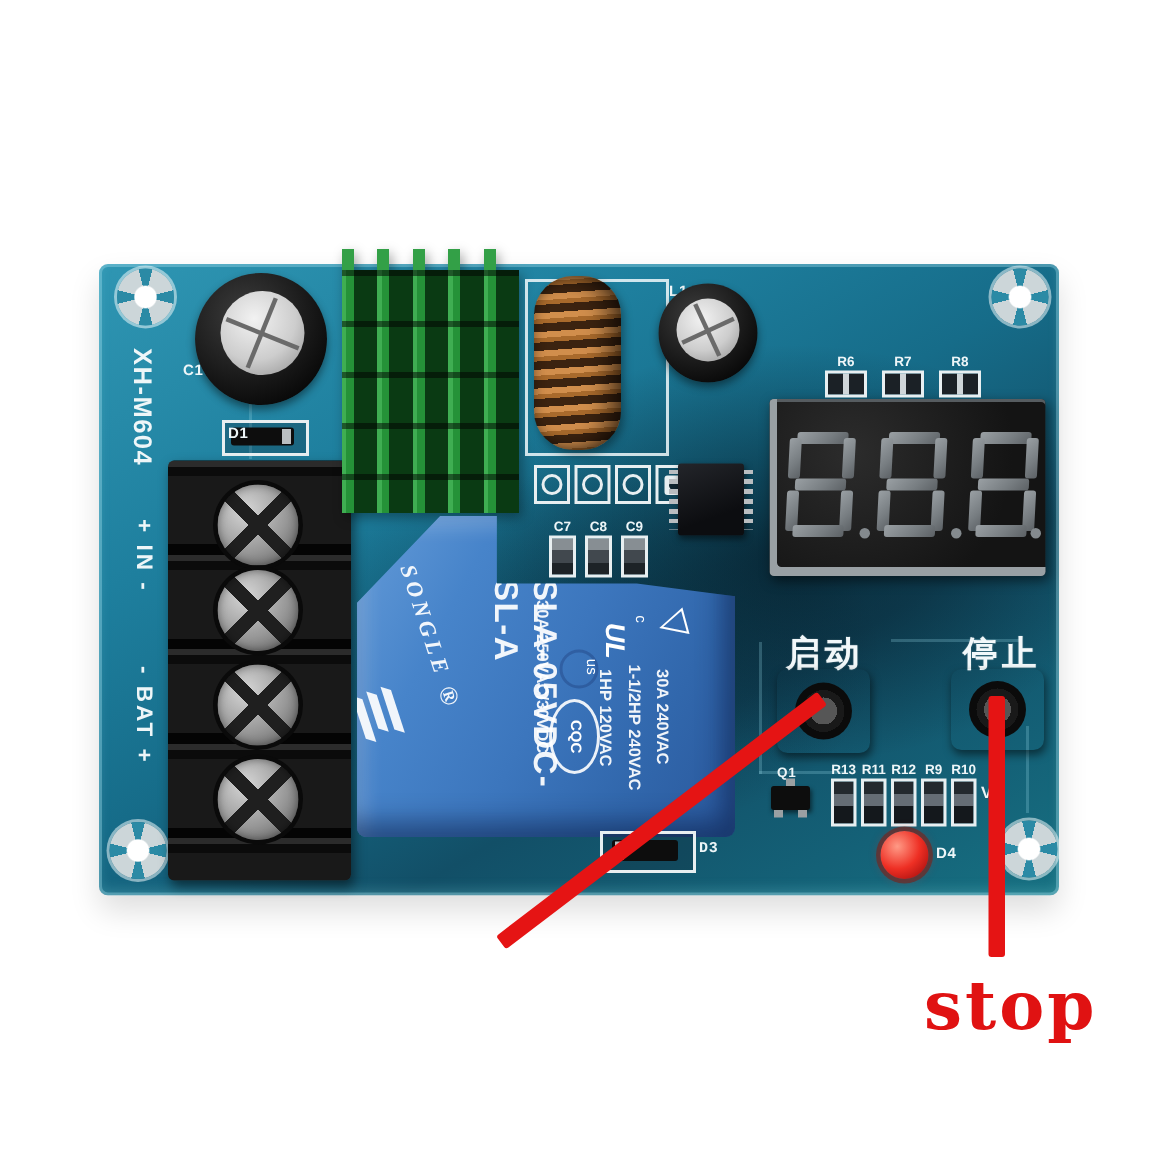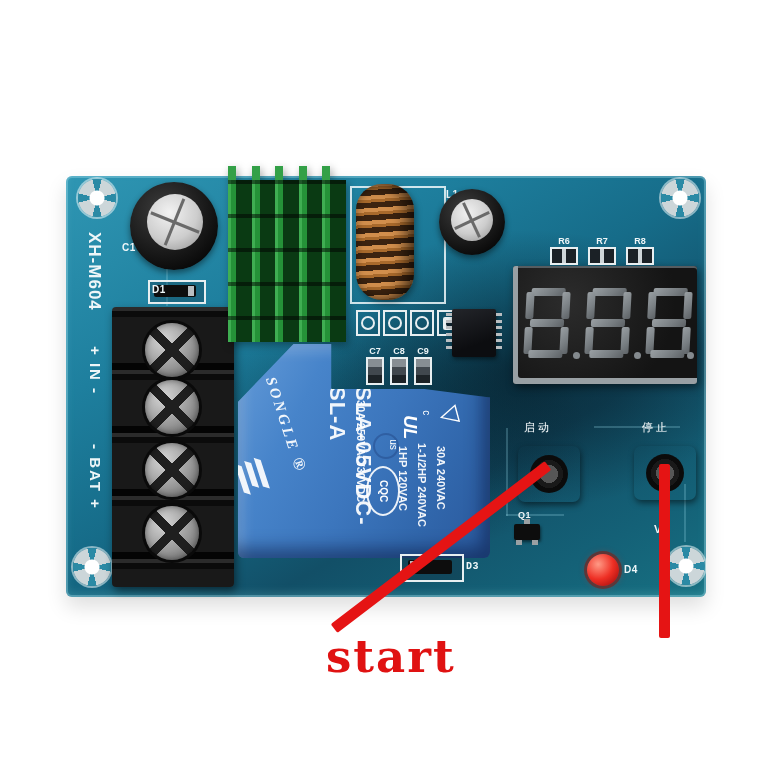--- a/index.html
+++ b/index.html
@@ -95,21 +95,21 @@
         background-image:
           radial-gradient(circle at 10px 10px,#161616 0 4px,rgba(0,0,0,0) 5px),
           radial-gradient(circle at right 10px top 10px,#161616 0 4px,rgba(0,0,0,0) 5px),
           radial-gradient(circle at 10px bottom 10px,#161616 0 4px,rgba(0,0,0,0) 5px),
           radial-gradient(circle at right 10px bottom 10px,#161616 0 4px,rgba(0,0,0,0) 5px),
           linear-gradient(145deg,#e3e3e3,#a9a9a9 55%,#7a7a7a);
         box-shadow:1px 3px 6px rgba(0,0,0,0.5);cursor:pointer;}
   .plunger{position:absolute;left:50%;top:50%;width:38px;height:38px;transform:translate(-50%,-50%);
            border-radius:50%;
            background:radial-gradient(circle,#565656 0 9px,#191919 9px 14px,#0b0b0b 14px 19px);}
-  .cnlabel{position:absolute;color:#f2f8fa;font-weight:normal;font-size:11px;letter-spacing:3px;
+  .cnlabel{position:absolute;color:#f2f8fa;font-weight:bold;font-size:23px;letter-spacing:3px;
            font-family:"Liberation Sans",sans-serif;text-shadow:0 0 1px rgba(255,255,255,0.4);}
   
   .led{position:absolute;width:32px;height:32px;border-radius:50%;
        background:radial-gradient(circle at 35% 32%,#ff9a86,#ee2f24 50%,#b01210 85%);
        box-shadow:0 0 0 3px rgba(130,25,15,0.55), 0 0 8px rgba(230,40,30,0.45);}
   .sot23{position:absolute;width:26px;height:16px;background:#0d0d0d;border-radius:2px;box-shadow:1px 2px 3px rgba(0,0,0,0.5);}
   .sotleg{position:absolute;width:6px;height:5px;background:#9aa0a3;}
   
   .redline{position:absolute;height:11px;background:#e51414;z-index:10;border-radius:2px;}
   .anno{position:absolute;color:#e01212;font-family:"DejaVu Serif","Liberation Serif",serif;
@@ -295,33 +295,55 @@
       <div class="plunger"></div>
     </div>
 
     <div class="p silk" style="left:452px;top:334px;font-size:9px;">Q1</div>
     <div class="sot23" style="left:448px;top:348px;">
       <div class="sotleg" style="left:2px;bottom:-5px;"></div>
       <div class="sotleg" style="right:2px;bottom:-5px;"></div>
       <div class="sotleg" style="left:10px;top:-5px;"></div>
     </div>
 
+    <div class="rrow" style="left:488px;top:332px;gap:3px;">
+      <div class="ritem">
+          <span class="rlabel">R13</span>
+          <div class="smdb"></div>
+        </div>
+      <div class="ritem">
+          <span class="rlabel">R11</span>
+          <div class="smdb"></div>
+        </div>
+      <div class="ritem">
+          <span class="rlabel">R12</span>
+          <div class="smdb"></div>
+        </div>
+      <div class="ritem">
+          <span class="rlabel">R9</span>
+          <div class="smdb"></div>
+        </div>
+      <div class="ritem">
+          <span class="rlabel">R10</span>
+          <div class="smdb"></div>
+        </div>
+    </div>
 
     <div class="p silk" style="left:588px;top:347px;font-size:11px;">V2</div>
 
     <div class="diodebox" style="left:334px;top:378px;width:60px;height:24px;">
       <div class="diodebody" style="left:6px;top:4px;width:44px;height:14px;">
         <div class="dband" style="left:2px;top:1px;width:6px;height:12px;"></div>
       </div>
     </div>
     <div class="p silk" style="left:400px;top:385px;font-size:10px;font-family:Liberation Mono, monospace;">D3</div>
 
     <div class="led" style="left:521px;top:378px;"></div>
     <div class="p silk" style="left:558px;top:388px;font-size:10px;text-align:right;">D4</div>
 
   </div>
 
   <div class="redline" style="left:548px;top:460px;width:269px;transform:rotate(142.7deg);transform-origin:0 50%;"></div>
   <div class="redline" style="left:659px;top:464px;width:11px;height:174px;"></div>
 
-  <div class="anno" style="left:326px;top:630px;">start</div>
+  <div class="anno" style="left:616px;top:644px;">stop</div>
 
 </div>
 
 </body></html>

